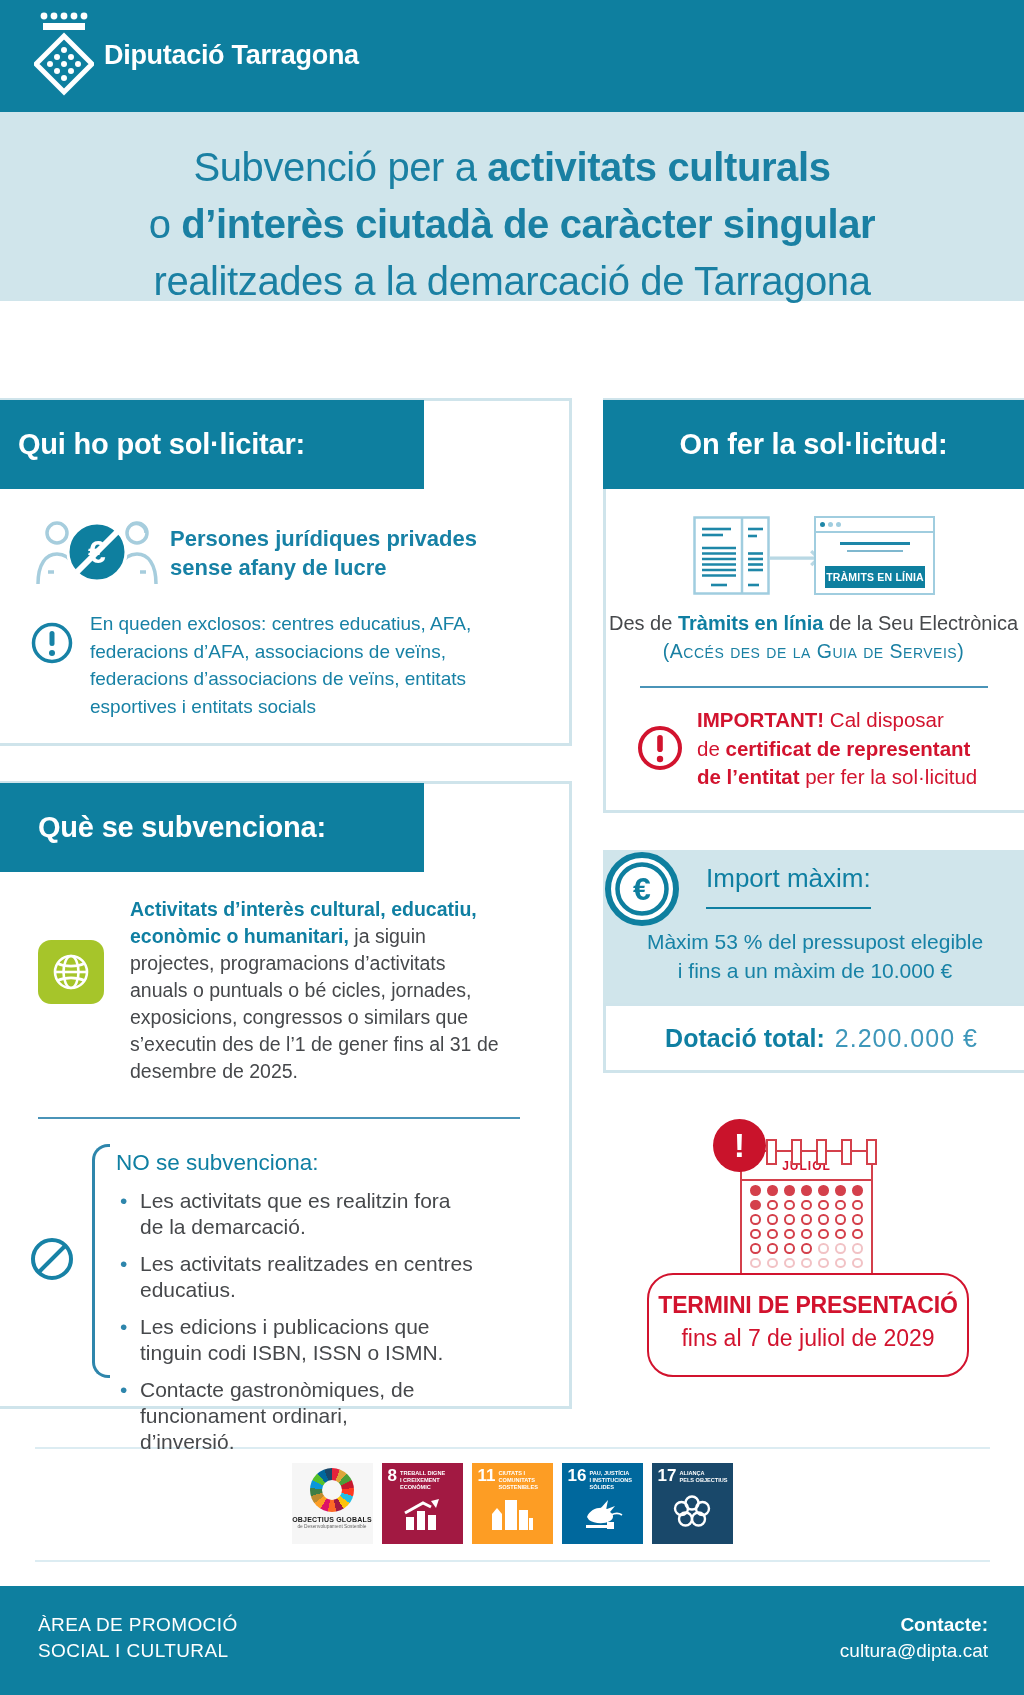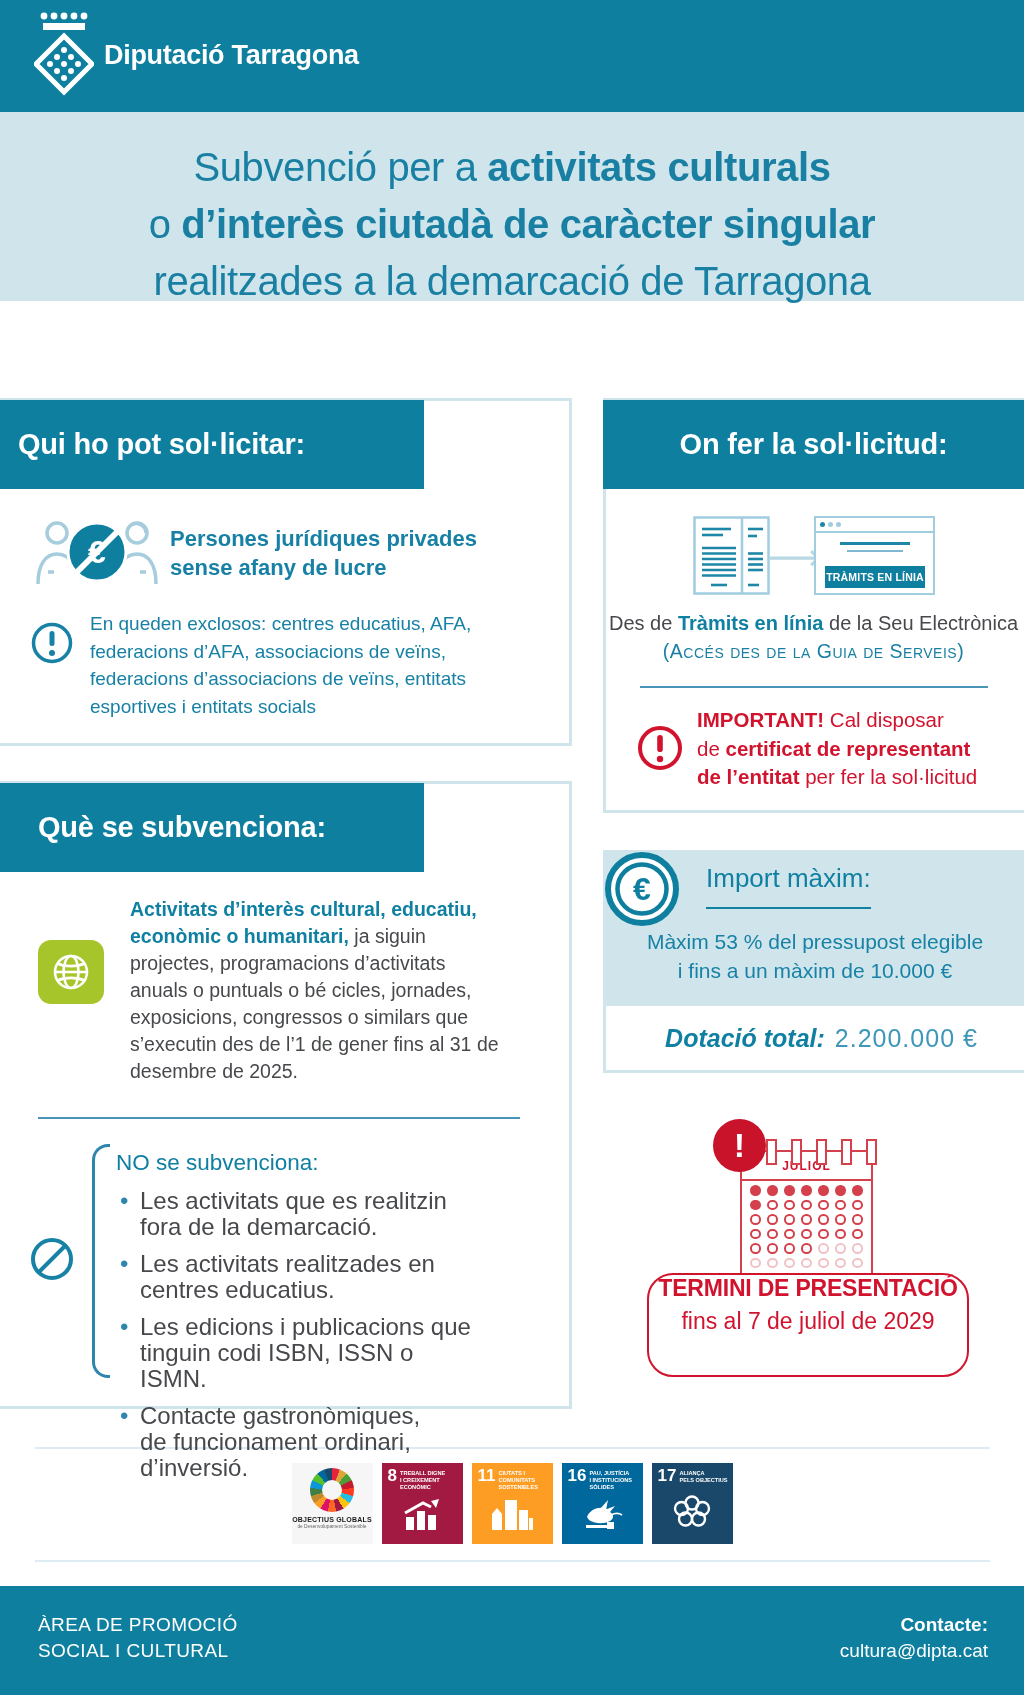--- a/index.html
+++ b/index.html
@@ -33,21 +33,21 @@
   .green-icon{left:38px;top:940px;width:66px;height:64px;background:#a6c52a;border-radius:13px;
               display:flex;align-items:center;justify-content:center;}
   .what-text{left:130px;top:896px;width:376px;font-size:19.5px;line-height:27px;color:#46484b;}
   .what-text .lead{color:#0f7fa2;font-weight:bold;}
   .divider-blue{border-top:2px solid #4a94b8;height:0;}
   #div-what{left:38px;top:1117px;width:482px;}
   .no-bracket{left:92px;top:1144px;width:15px;height:228px;border:3px solid #2e86ac;border-right:none;
               border-radius:16px 0 0 16px;}
   .no-heading{left:116px;top:1150px;color:#0f7fa2;font-size:22.5px;font-weight:normal;}
   .no-list{left:116px;top:1188px;width:404px;margin:0;padding:0;list-style:none;}
-  .no-list li{position:relative;padding-left:24px;font-size:24px;line-height:26px;color:#46484b;margin-bottom:11px;}
+  .no-list li{position:relative;padding-left:24px;font-size:21px;line-height:26px;color:#46484b;margin-bottom:11px;}
   .no-list li::before{content:"•";position:absolute;left:4px;top:0;color:#2e86ac;}
   
   .doc-icon{left:693px;top:516px;}
   .arrow-glyph{left:767px;top:535px;font-size:38px;color:#b9d8e4;}
   .browser{left:814px;top:516px;width:121px;height:79px;border:2.5px solid #a0cddf;box-sizing:border-box;background:#fff;}
   .b-top{height:13px;border-bottom:2px solid #a0cddf;display:flex;align-items:center;padding-left:4px;gap:3px;}
   .b-dot{width:5px;height:5px;border-radius:50%;background:#a0cddf;}
   .b-dot.first{background:#1e87a8;}
   .b-line1{width:70px;height:2.5px;background:#1e87a8;margin:9px auto 0;}
   .b-line2{width:56px;height:2.5px;background:#7fb8cf;margin:5px auto 0;}
@@ -60,38 +60,38 @@
   #div-where{left:640px;top:686px;width:348px;}
   .imp-text{left:697px;top:706px;font-size:20.5px;line-height:28.5px;color:#d2132e;}
   .imp-text b{font-weight:bold;}
   
   .import-box{left:603px;top:850px;width:437px;height:153px;background:#d0e5eb;z-index:1;}
   .import-heading{left:706px;top:863px;color:#0f7fa2;font-size:26px;font-weight:normal;
                   border-bottom:2.5px solid #0f7fa2;padding-bottom:13px;}
   .import-lines{left:620px;top:927px;width:390px;text-align:center;color:#1782a6;font-size:21px;line-height:29px;}
   .total-box{left:603px;top:1003px;width:437px;height:70px;background:#fff;border:3px solid #cfe4eb;
              box-sizing:border-box;display:flex;align-items:center;justify-content:center;z-index:1;}
-  .total-box .lbl{color:#0f7fa2;font-size:25px;font-weight:bold;margin-right:10px;font-style:italic;}
+  .total-box .lbl{color:#0f7fa2;font-size:25px;font-weight:bold;margin-right:10px;}
   .total-box .val{color:#3e97ba;font-size:25px;letter-spacing:1px;}
   
   .calendar{left:740px;top:1150px;width:133px;height:126px;border:2.5px solid #d4404b;box-sizing:border-box;background:#fff;z-index:2;}
   .cal-header{height:27px;border-bottom:2px solid #d4404b;display:flex;align-items:center;justify-content:center;
               color:#d2132e;font-size:12px;font-weight:bold;letter-spacing:1px;}
   .cal-rings{position:absolute;left:24px;top:-13px;display:flex;gap:14px;}
   .ring{width:7px;height:22px;border:2.5px solid #d4404b;background:#fff;}
   #cal-grid{position:absolute;left:8px;top:33px;display:grid;grid-template-columns:repeat(7,17px);grid-auto-rows:14.5px;}
   .dot{width:10.5px;height:10.5px;border-radius:50%;box-sizing:border-box;}
   .dot-f{background:#d4404b;}
   .dot-o{border:2px solid #d4404b;}
   .dot-l{border:2px solid rgba(212,64,75,.32);}
   .cal-badge{left:713px;top:1119px;width:53px;height:53px;border-radius:50%;background:#c9132b;
              display:flex;align-items:center;justify-content:center;z-index:4;}
   .cal-badge span{color:#fff;font-size:34px;font-weight:bold;line-height:1;margin-top:-2px;}
   .deadline-box{left:647px;top:1273px;width:322px;height:104px;border:2.5px solid #d2132e;border-radius:26px;
-                background:#fff;box-sizing:border-box;text-align:center;z-index:3;}
+                background:#fff;box-sizing:border-box;text-align:center;padding-top:17px;z-index:3;}
   .deadline-title{color:#d2132e;font-size:23px;font-weight:bold;letter-spacing:-.2px;}
   .deadline-sub{color:#d2132e;font-size:23px;margin-top:6px;}
   
   .hr-light{position:absolute;left:35px;width:955px;border-top:2px solid #dcecf2;height:0;}
   #hr-top{top:1447px;} #hr-bottom{top:1560px;}
   .sdg-row{position:absolute;left:0;top:1463px;width:1024px;display:flex;justify-content:center;gap:9px;}
   .sdg-tile{width:81px;height:81px;box-sizing:border-box;display:flex;flex-direction:column;}
   .sdg-global{background:#f6f6f6;align-items:center;padding-top:5px;}
   .sdg-wheel{width:44px;height:44px;border-radius:50%;display:flex;align-items:center;justify-content:center;
      background:conic-gradient(#e5243b 0 21deg,#dda63a 0 42deg,#4c9f38 0 64deg,#c5192d 0 85deg,#ff3a21 0 106deg,

